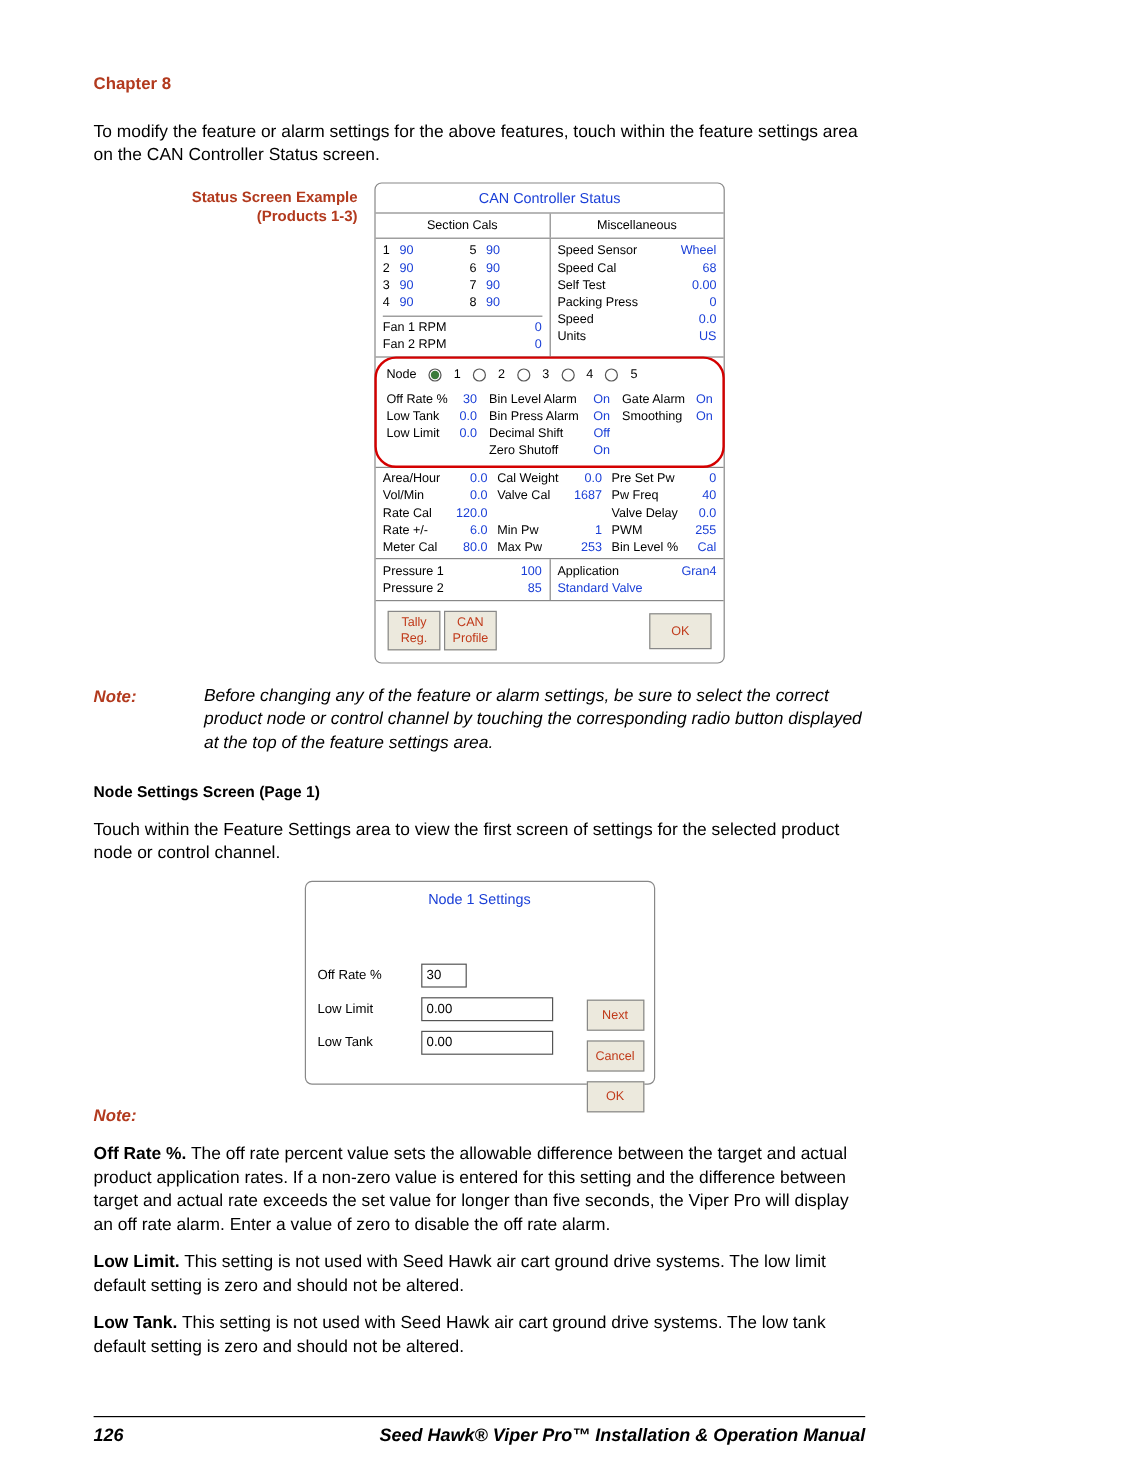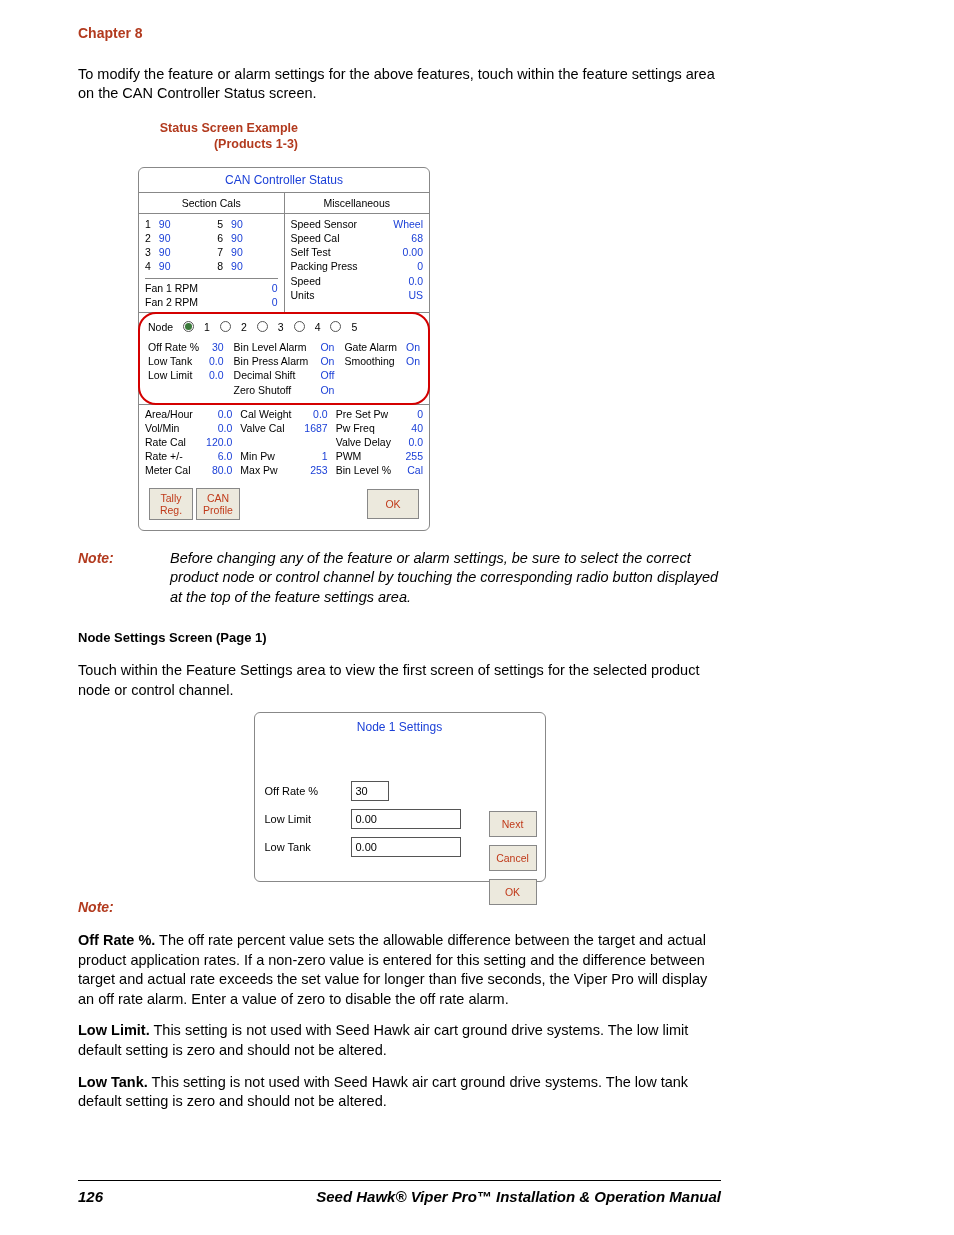--- a/index.html
+++ b/index.html
@@ -7,38 +7,37 @@
     padding: 0;
     background: #fff;
     font-family: Arial, Helvetica, sans-serif;
     color: #000;
     font-size: 14.5px;
     line-height: 1.35;
   }
   .page {
     width: 799px;
     min-height: 1235px;
-    padding: 24px 78px 40px 78px;
+    padding: 60px 78px 40px 78px;
     box-sizing: border-box;
     position: relative;
   }
   .chapter {
     color: #b23a1e;
     font-weight: bold;
     font-size: 14px;
     margin-bottom: 22px;
   }
   p { margin: 0 0 12px 0; }
 
   .fig-wrap {
     display: flex;
     align-items: flex-start;
     gap: 14px;
     margin: 6px 0 18px 60px;
-    flex-direction: column;
   }
   .fig-caption {
     color: #b23a1e;
     font-weight: bold;
     text-align: right;
     font-size: 12.5px;
     line-height: 1.3;
     width: 160px;
     margin-top: 4px;
   }
@@ -359,20 +358,39 @@
               <span>PWM</span>
               <span class="v-blue">255</span>
             </div>
           <div class="kv">
               <span>Bin Level %</span>
               <span class="v-blue">Cal</span>
             </div>
         </div>
       </div>
 
+      <div class="split" style="border-top:1px solid #888">
+        <div>
+          <div class="kv">
+              <span>Pressure 1</span>
+              <span class="v-blue">100</span>
+            </div>
+          <div class="kv">
+              <span>Pressure 2</span>
+              <span class="v-blue">85</span>
+            </div>
+        </div>
+        <div>
+          <div class="kv">
+              <span>Application</span>
+              <span class="v-blue">Gran4</span>
+            </div>
+          <div class="v-blue">Standard Valve</div>
+        </div>
+      </div>
 
       <div class="btns-row">
         <div class="btngrp">
           <div class="btn">
             <span>Tally</span><br>
             <span>Reg.</span>
           </div>
           <div class="btn">
             <span>CAN</span><br>
             <span>Profile</span>

